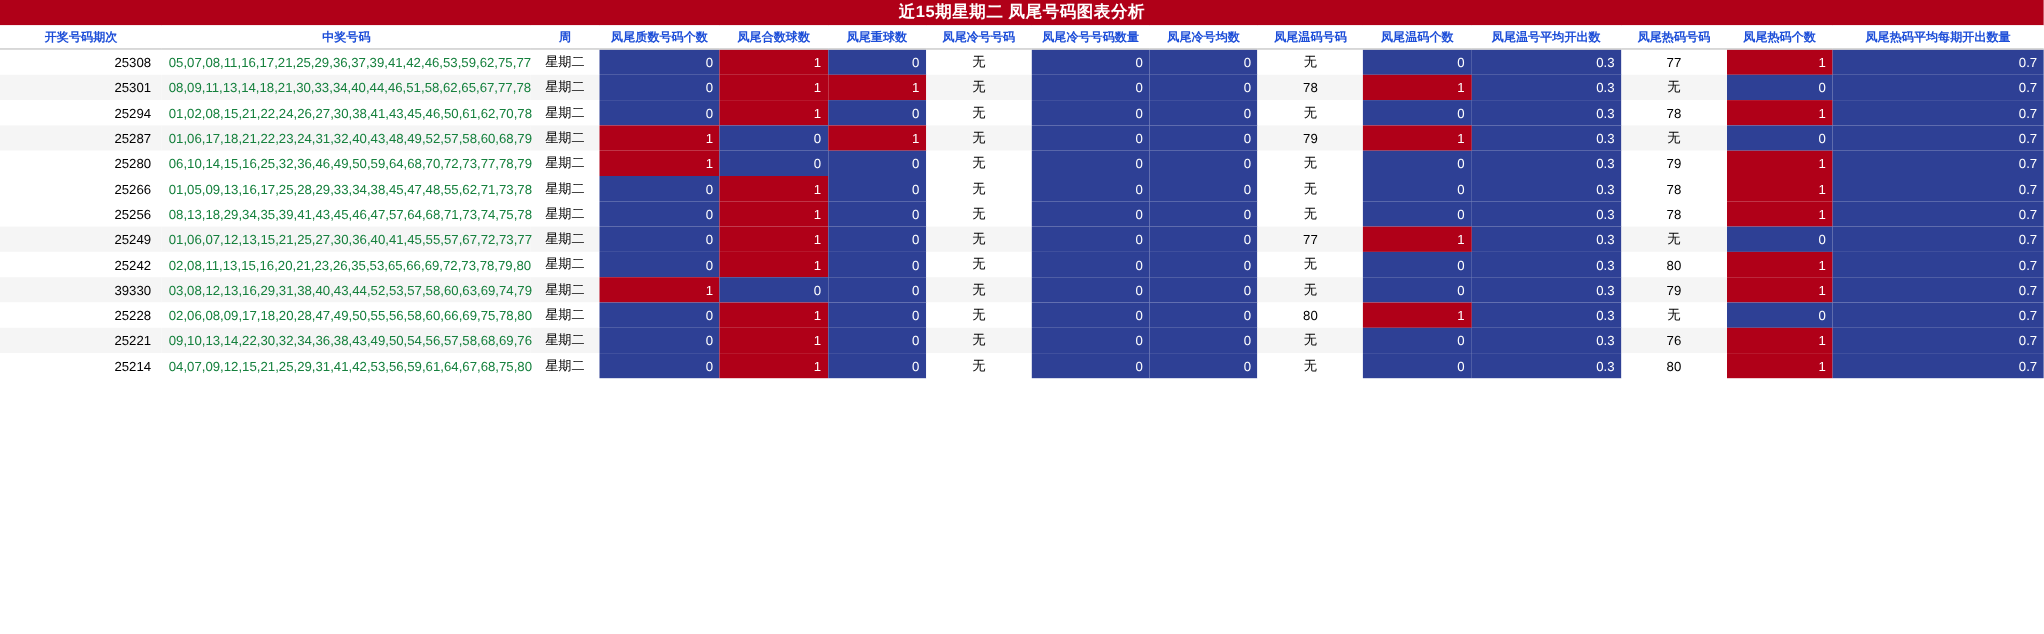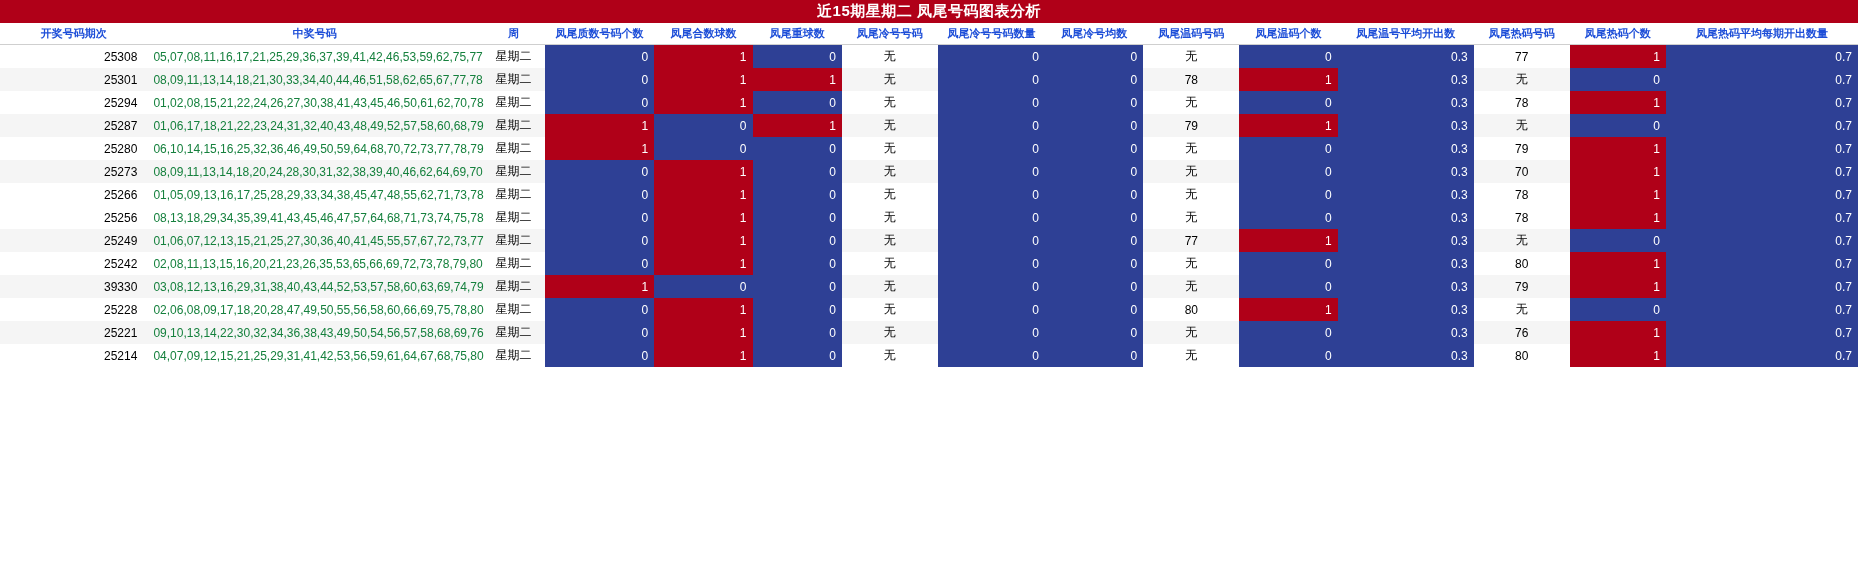--- a/index.html
+++ b/index.html
@@ -196,37 +196,20 @@
           <td class="plain center">无</td>
           <td class="blue">0</td>
           <td class="blue">0</td>
           <td class="plain center">无</td>
           <td class="blue">0</td>
           <td class="blue">0.3</td>
           <td class="plain center">79</td>
           <td class="red">1</td>
           <td class="blue">0.7</td>
         </tr>
-        <tr class="even">
-          <td class="issue">25273</td>
-          <td class="nums">08,09,11,13,14,18,20,24,28,30,31,32,38,39,40,46,62,64,69,70</td>
-          <td class="week">星期二</td>
-          <td class="blue">0</td>
-          <td class="red">1</td>
-          <td class="blue">0</td>
-          <td class="plain center">无</td>
-          <td class="blue">0</td>
-          <td class="blue">0</td>
-          <td class="plain center">无</td>
-          <td class="blue">0</td>
-          <td class="blue">0.3</td>
-          <td class="plain center">70</td>
-          <td class="red">1</td>
-          <td class="blue">0.7</td>
-        </tr>
         <tr class="odd">
           <td class="issue">25266</td>
           <td class="nums">01,05,09,13,16,17,25,28,29,33,34,38,45,47,48,55,62,71,73,78</td>
           <td class="week">星期二</td>
           <td class="blue">0</td>
           <td class="red">1</td>
           <td class="blue">0</td>
           <td class="plain center">无</td>
           <td class="blue">0</td>
           <td class="blue">0</td>

